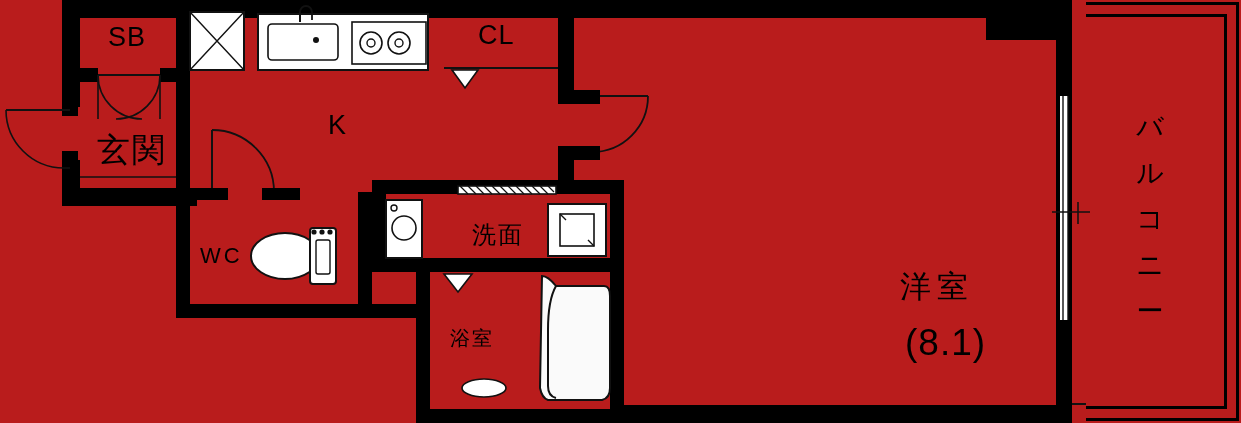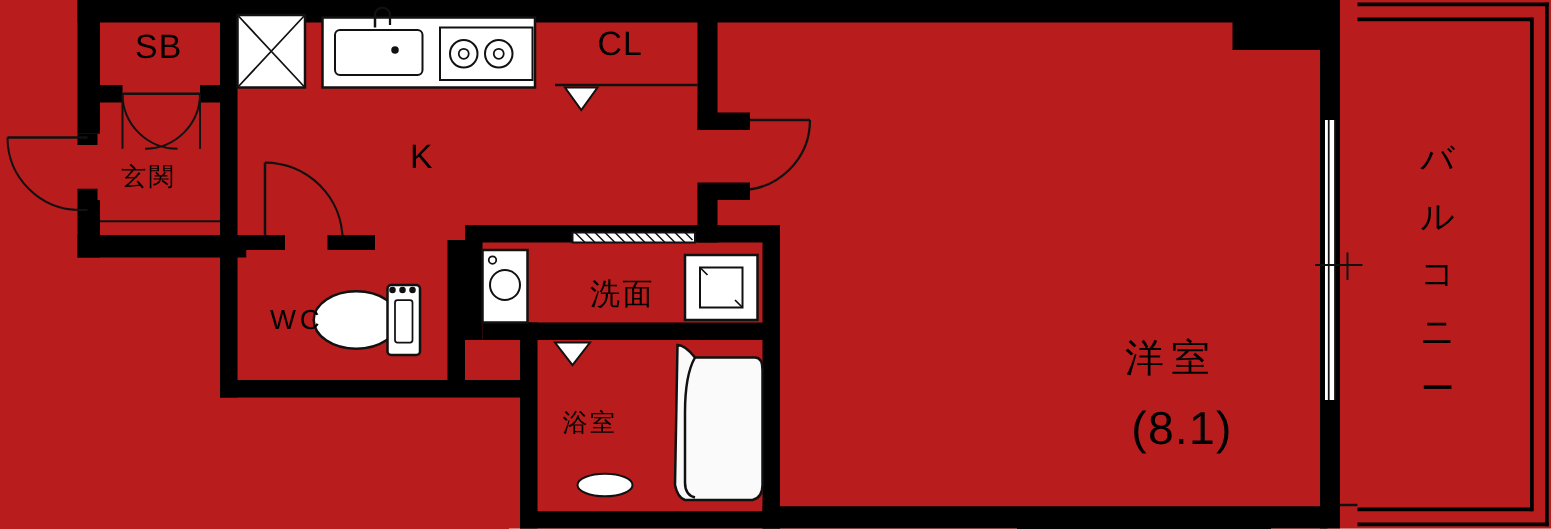--- a/index.html
+++ b/index.html
@@ -4,21 +4,21 @@
 <style>
   html,body{margin:0;padding:0;background:#ffffff;}
   body{font-family:"Liberation Sans", sans-serif;}
   #floorplan{position:relative;width:1241px;height:423px;background:#b91c1c;overflow:hidden;}
   .wall{position:absolute;background:#000000;}
   .thinwall{position:absolute;background:#000000;}
   .label{position:absolute;color:#000000;font-family:"Liberation Sans", sans-serif;white-space:nowrap;}
   .lbl-sb{font-size:27px;letter-spacing:1px;}
   .lbl-cl{font-size:27px;letter-spacing:1px;}
   .lbl-k{font-size:27px;}
-  .lbl-genkan{font-size:20px;letter-spacing:2px;}
+  .lbl-genkan{font-size:33px;letter-spacing:2px;}
   .lbl-wc{font-size:22px;letter-spacing:3px;}
   .lbl-senmen{font-size:24px;letter-spacing:2px;}
   .lbl-yokushitsu{font-size:20px;letter-spacing:2px;}
   .lbl-yoshitsu{font-size:31px;letter-spacing:6px;}
   .lbl-area{font-size:37px;letter-spacing:1px;}
   .lbl-balcony{font-size:27px;letter-spacing:2px;line-height:46px;text-align:center;}
   svg.overlay{position:absolute;left:0;top:0;width:1241px;height:423px;pointer-events:none;}
 </style>
 </head>
 <body>
@@ -146,21 +146,21 @@
       <path d="M1078 202 L1078 224" stroke="#111" stroke-width="1.6"></path>
 
       <path d="M1072 404 L1086 404" stroke="#111" stroke-width="2"></path>
     </g>
   </svg>
 
   <div class="label lbl-sb" style="left:108px;top:22px;">SB</div>
   <div class="label lbl-cl" style="left:478px;top:20px;">CL</div>
   <div class="label lbl-k" style="left:328px;top:110px;">K</div>
   <div class="label lbl-genkan" style="left:97px;top:128px;">玄関</div>
-  <div class="label lbl-wc" style="left:216px;top:243px;text-align:center;">WC</div>
+  <div class="label lbl-wc" style="left:200px;top:243px;text-align:center;">WC</div>
   <div class="label lbl-senmen" style="left:472px;top:219px;">洗面</div>
   <div class="label lbl-yokushitsu" style="left:450px;top:325px;">浴室</div>
   <div class="label lbl-yoshitsu" style="left:900px;top:266px;">洋室</div>
   <div class="label lbl-area" style="left:905px;top:322px;">(8.1)</div>
 
   <div class="label lbl-balcony" style="left:1128px;top:104px;width:46px;">
     <div>バ</div>
     <div>ル</div>
     <div>コ</div>
     <div>ニ</div>

